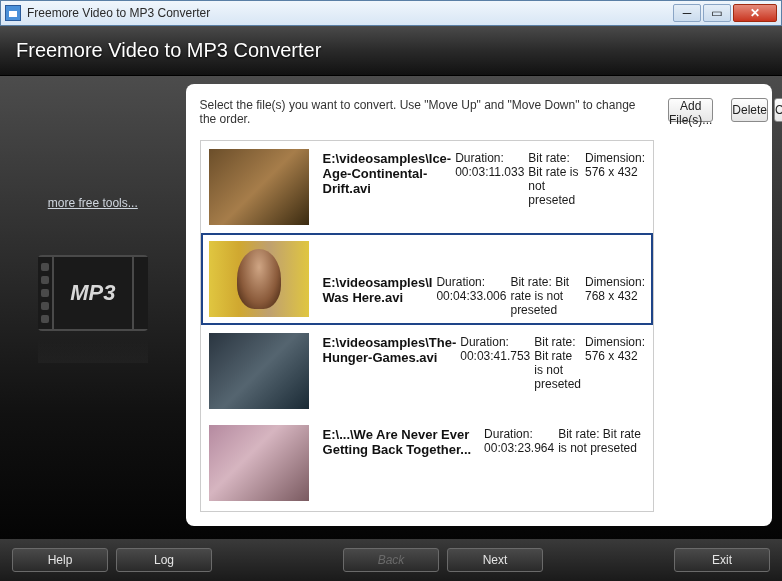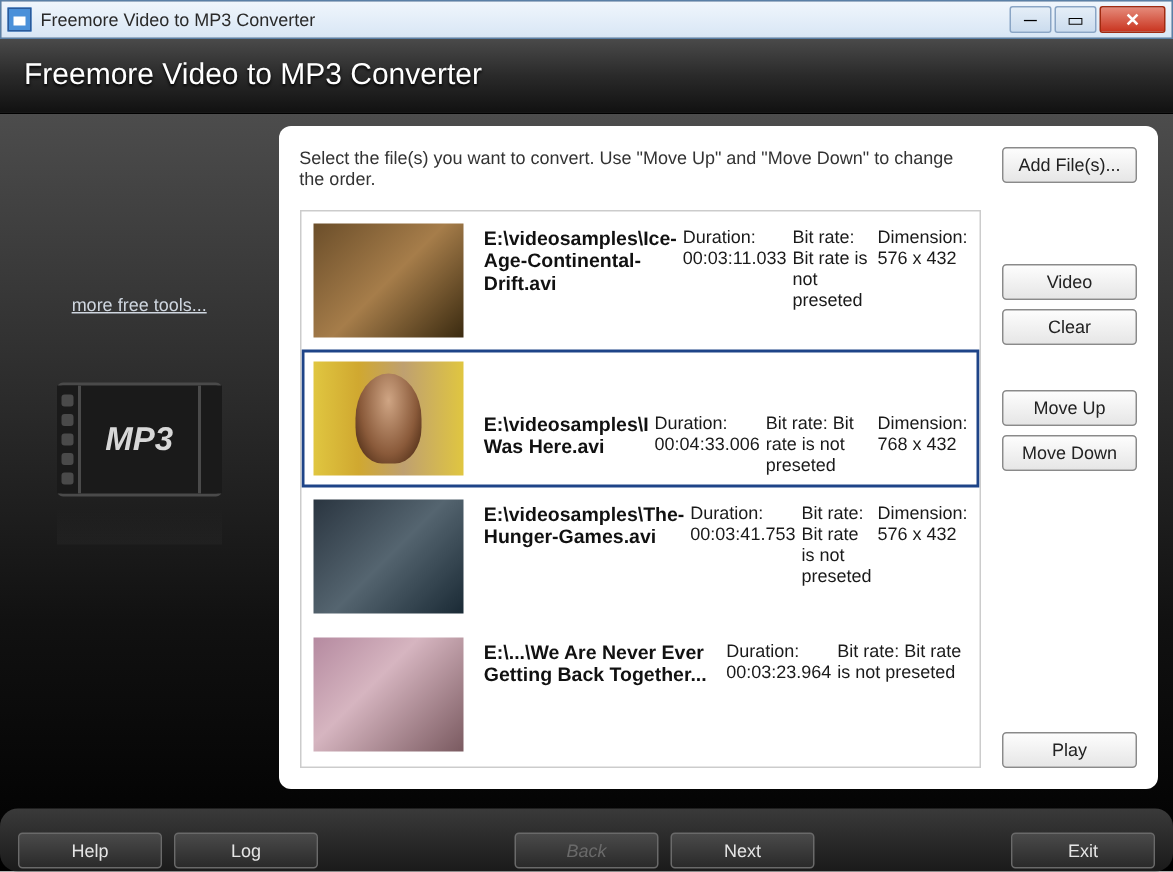--- a/index.html
+++ b/index.html
@@ -35,25 +35,25 @@
 .item.selected { border-color:#1e4488;align-items:flex-end; }
 .thumb { width:100px; height:76px; background:#888; flex-shrink:0; }
 .th0{background:linear-gradient(135deg,#6b4e2a 0%,#a67d4a 50%,#3a2a10 100%);}
 .th1{background:linear-gradient(90deg,#e0c640 0%,#d0a830 30%,#bfa070 60%,#e0c640 100%);position:relative;}
 .th1::before{content:"";position:absolute;left:28px;top:8px;width:44px;height:60px;background:radial-gradient(ellipse at 50% 30%,#cfa584 0%,#8a5a3a 60%,#3a1e0a 100%);border-radius:50% 50% 40% 40%;}
 .th2{background:linear-gradient(135deg,#2a3540 0%,#556570 50%,#1a2a35 100%);}
 .th3{background:linear-gradient(135deg,#b58aa0 0%,#d6b5c0 40%,#7a5a60 100%);}
 .meta{display:flex;flex-direction:row;gap:4px; padding-top:2px;}
 .meta .fn{font-weight:bold; font-size:13px; color:#111; margin-bottom:8px;}
 .meta .line{font-size:12px; color:#1a1a1a;}
-.sidebtns{width:90px; display:flex; flex-direction:column; gap:6px; margin-left:14px;}
+.sidebtns{width:90px; display:flex; flex-direction:row; gap:6px; margin-left:14px;}
 .sidebtns .sp{height:18px;}
 .sidebtns .sp2{flex:1;}
 .btn{height:24px; background:linear-gradient(#fdfdfd,#e6e6e6); border:1px solid #8a8a8a; border-radius:3px; font-size:12px; color:#222; cursor:pointer;}
-.footer{position:absolute; bottom:0; left:0; right:0; height:42px; display:flex; align-items:flex-start; padding:16px 12px; background:linear-gradient(#3a3a3a,#1a1a1a); gap:8px;border-radius:12px;}
+.footer{position:absolute; bottom:0; left:0; right:0; height:42px; display:flex; align-items:center; padding:16px 12px; background:linear-gradient(#3a3a3a,#1a1a1a); gap:8px;}
 .fbtn{width:96px; height:24px; background:linear-gradient(#4a4a4a,#2a2a2a); border:1px solid #6a6a6a; color:#e5e5e5; border-radius:3px; cursor:pointer; font-size:12px;}
 .fbtn.disabled{color:#6a6a6a; cursor:default;font-style:italic;}
 .footer .spacer{flex:1;}
 </style>
 </head>
 <body>
 
 <div class="titlebar">
   <div class="icon"></div>
   <div class="title">Freemore Video to MP3 Converter</div>
@@ -145,21 +145,21 @@
             </div>
           </div>
 
         </div>
       </div>
 
       <div class="sidebtns">
         <button class="btn">Add File(s)...</button>
         <div class="sp"></div>
           <div class="sp"></div>
-        <button class="btn">Video</button>
+        <button class="btn">Delete</button>
         <button class="btn">Clear</button>
         <div class="sp"></div>
         <button class="btn">Move Up</button>
         <button class="btn">Move Down</button>
         <div class="sp2"></div>
         <button class="btn">Play</button>
       </div>
     </div>
   </div>
 

